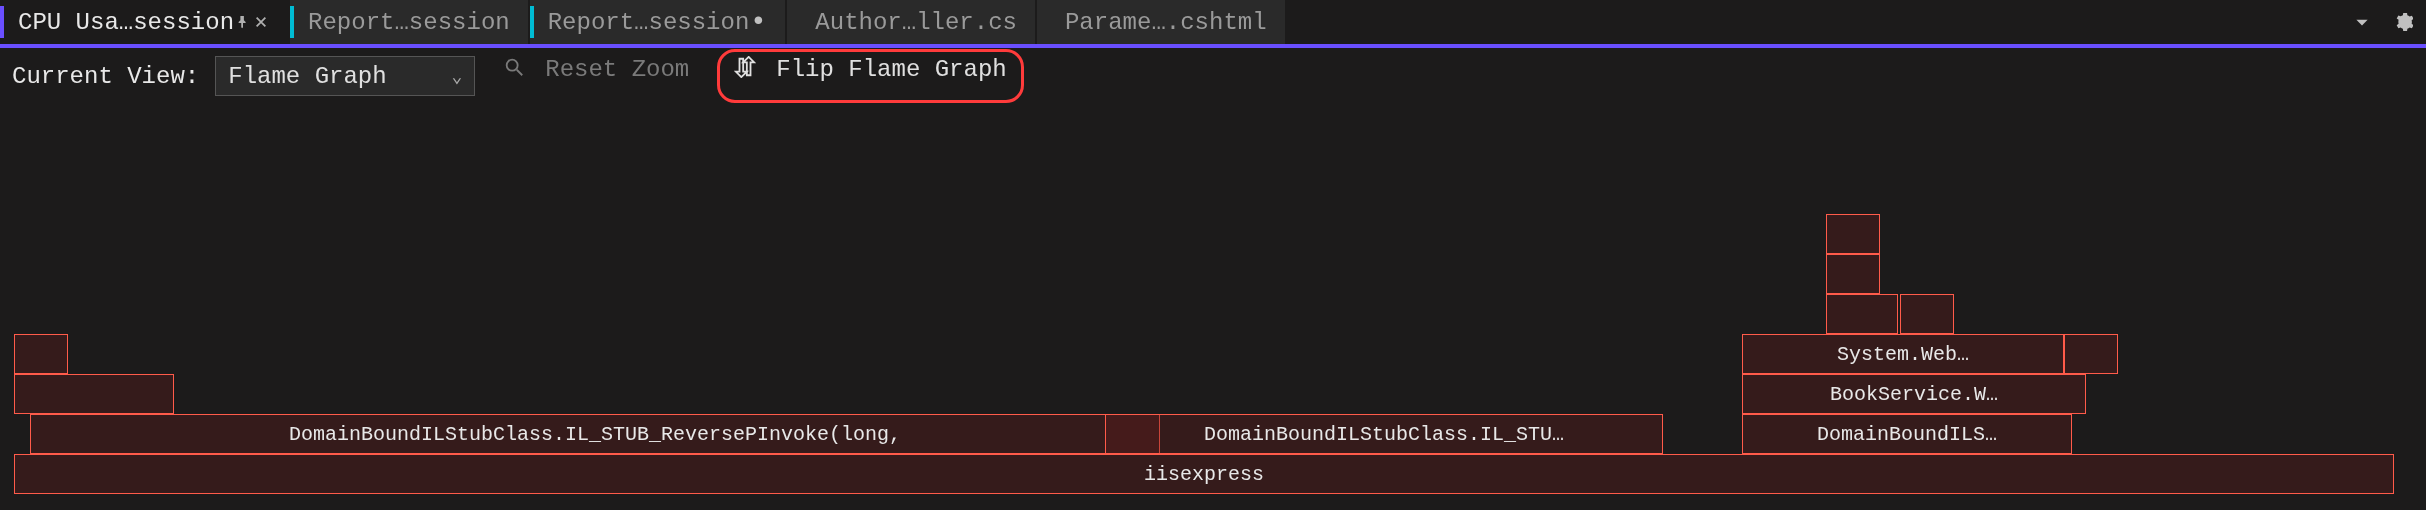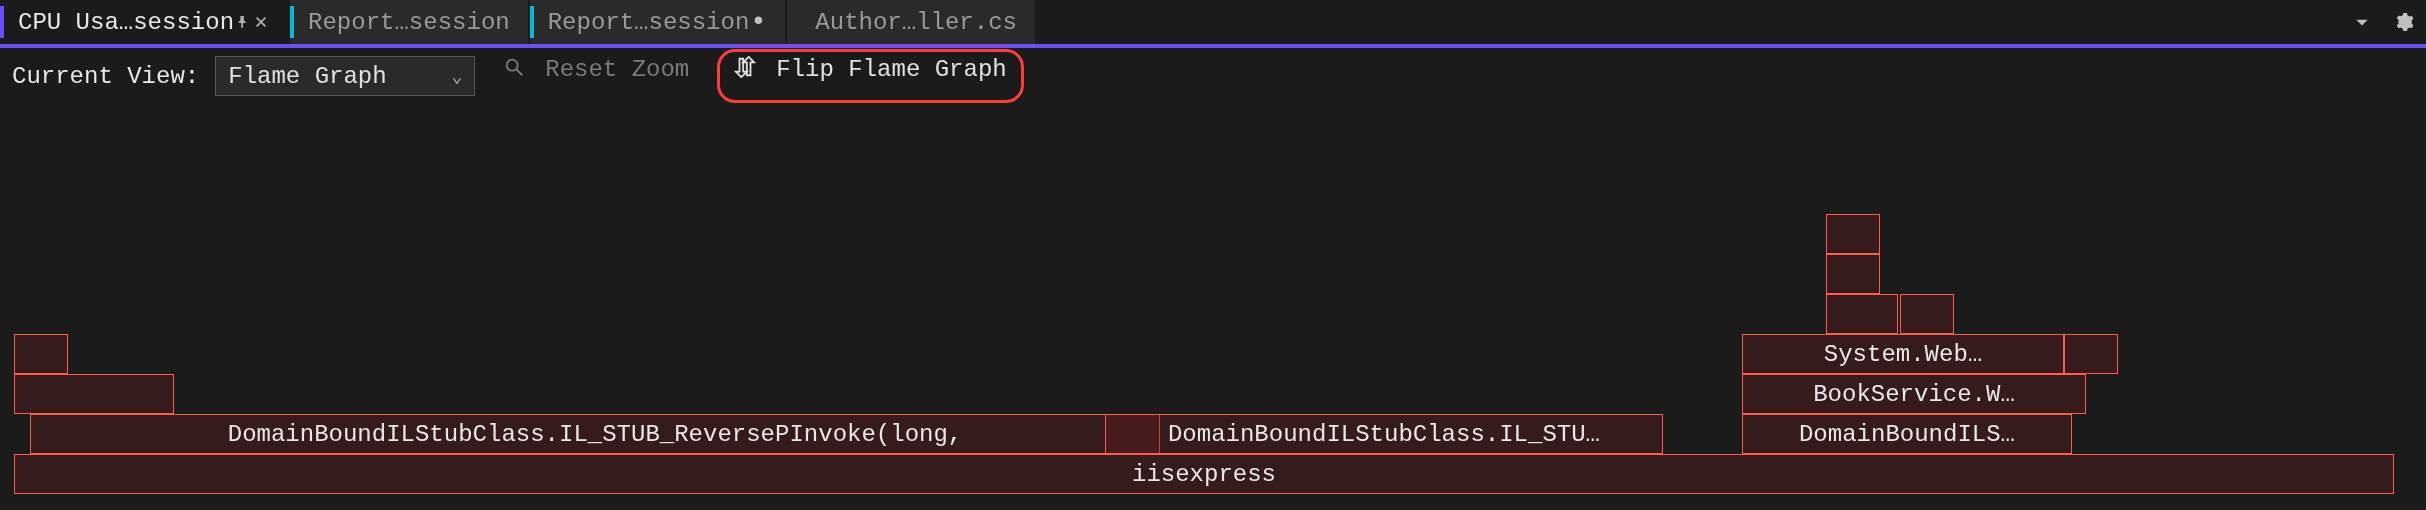--- a/index.html
+++ b/index.html
@@ -116,21 +116,21 @@
   .flame-box {
     position: absolute;
     border: 1px solid #ff5b4a;
     background: rgba(100, 30, 30, 0.35);
     color: #e8e8e8;
     display: flex;
     align-items: center;
     justify-content: center;
     overflow: hidden;
     white-space: nowrap;
-    font-size: 24px;
+    font-size: 20px;
     padding: 0 26px;
     font-family: Liberation Mono, monospace;
   }
   .flame-box .txt { overflow:hidden; text-overflow: ellipsis; width:100%; text-align:center; }
 
 </style>
 </head>
 <body>
 
 <div class="tab-strip">
@@ -158,20 +158,23 @@
   <div class="tab">
     <span class="accent"></span>
     <span class="label">Report…session</span>
     <span class="dirty-icon">•</span>
   </div>
 
   <div class="tab" style="padding-left:28px;">
     <span class="label">Author…ller.cs</span>
   </div>
 
+  <div class="tab" style="padding-left:28px;">
+    <span class="label">Parame….cshtml</span>
+  </div>
 
   <div class="tab-strip-tools">
     <span class="tool">
       <svg viewBox="0 0 16 16">
           <path d="M3 6l5 5 5-5z"></path>
         </svg>
     </span>
     <span class="tool">
       <svg viewBox="0 0 16 16">
           <path d="M8 5a3 3 0 100 6 3 3 0 000-6zm7 3a7 7 0 00-.2-1.6l1.7-1.3-1.5-2.6-2 .7A7 7 0 0011 2l-.3-2H7.3L7 2a7 7 0 00-2 .9l-2-.7L1.5 4.8l1.7 1.3A7 7 0 003 8a7 7 0 00.2 1.6L1.5 10.9 3 13.5l2-.7a7 7 0 002 1.2l.3 2h3.4l.3-2a7 7 0 002-1.2l2 .7 1.5-2.6-1.7-1.3A7 7 0 0015 8z"></path>

